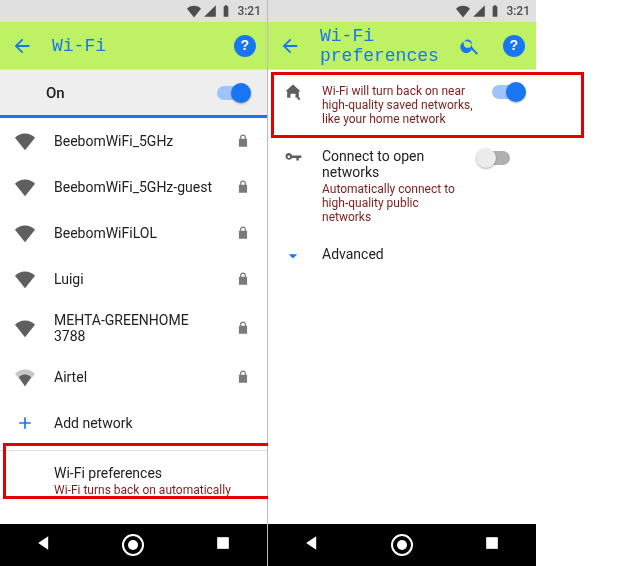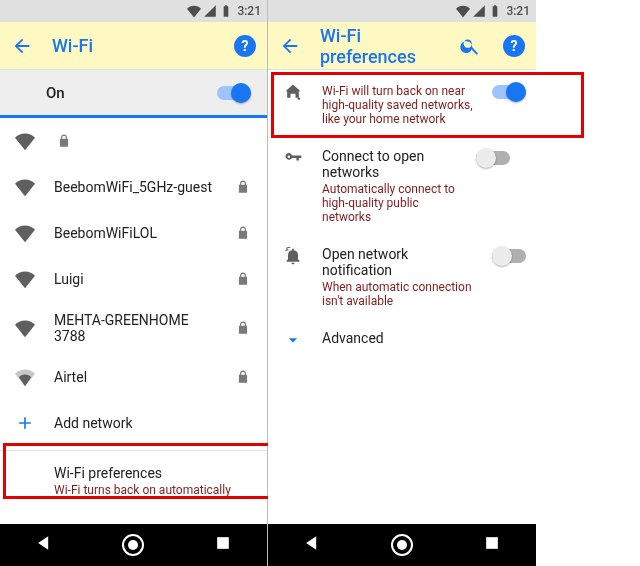--- a/index.html
+++ b/index.html
@@ -29,26 +29,27 @@
     padding: 0 6px;
     font-size: 12px;
     color: #4d4d4d;
     gap: 2px;
   }
   .status-bar svg { width: 14px; height: 14px; fill: #4d4d4d; }
   .status-time { font-weight: 500; margin-left: 2px; }
   
   .app-bar {
     height: 48px;
-    background: #fef9c3;
+    background: #bef264;
     display: flex;
     align-items: center;
     padding: 0 8px;
     border-bottom: 1px solid #e0e0e0;
     gap: 16px;
+    font-family: Liberation Mono, monospace;
   }
   .app-bar .title {
     color: #1976f2;
     font-size: 18px;
     font-weight: 500;
     flex: 1;
   }
   .icon-btn {
     width: 28px; height: 28px;
     display: flex; align-items: center; justify-content: center;
@@ -184,20 +185,23 @@
           <div class="thumb"></div>
       </div>
     </div>
 
     <div class="row">
       <div class="lead">
           <svg viewBox="0 0 24 24">
             <path d="M12 3C7 3 2.7 5 0 8l12 15L24 8c-2.7-3-7-5-12-5z"></path>
           </svg>
         </div>
+      <div class="texts">
+          <div class="primary">BeebomWiFi_5GHz</div>
+        </div>
       <div class="trail">
           <svg viewBox="0 0 24 24">
             <path d="M17 8V6a5 5 0 0 0-10 0v2H5v14h14V8h-2zm-8 0V6a3 3 0 1 1 6 0v2H9z"></path>
           </svg>
         </div>
     </div>
     <div class="row">
       <div class="lead">
           <svg viewBox="0 0 24 24">
             <path d="M12 3C7 3 2.7 5 0 8l12 15L24 8c-2.7-3-7-5-12-5z"></path>
@@ -371,36 +375,20 @@
       <div class="texts">
         <div class="primary">Connect to open networks</div>
         <div class="secondary">Automatically connect to high-quality public networks</div>
       </div>
       <div class="switch">
           <div class="track"></div>
           <div class="thumb"></div>
         </div>
     </div>
 
-    <div class="row tall" style="padding-right:10px;">
-      <div class="lead">
-          <svg viewBox="0 0 24 24">
-            <path d="M12 22a2 2 0 0 0 2-2h-4a2 2 0 0 0 2 2zm6-6V11a6 6 0 0 0-5-5.9V4a1 1 0 0 0-2 0v1.1A6 6 0 0 0 6 11v5l-2 2v1h16v-1z"></path>
-            <path d="M4 3c1.3-1 3-1.6 4.8-1.6M3 5.5c1-.7 2.1-1.2 3.4-1.2" stroke="#5f5f5f" stroke-width="1.3" fill="none"></path>
-          </svg>
-        </div>
-      <div class="texts">
-        <div class="primary">Open network notification</div>
-        <div class="secondary">When automatic connection isn't available</div>
-      </div>
-      <div class="switch">
-          <div class="track"></div>
-          <div class="thumb"></div>
-        </div>
-    </div>
 
     <div class="row tall">
       <div class="lead expand">
           <svg viewBox="0 0 24 24">
             <path d="M7 10l5 5 5-5z"></path>
           </svg>
         </div>
       <div class="texts">
         <div class="primary">Advanced</div>
       </div>

